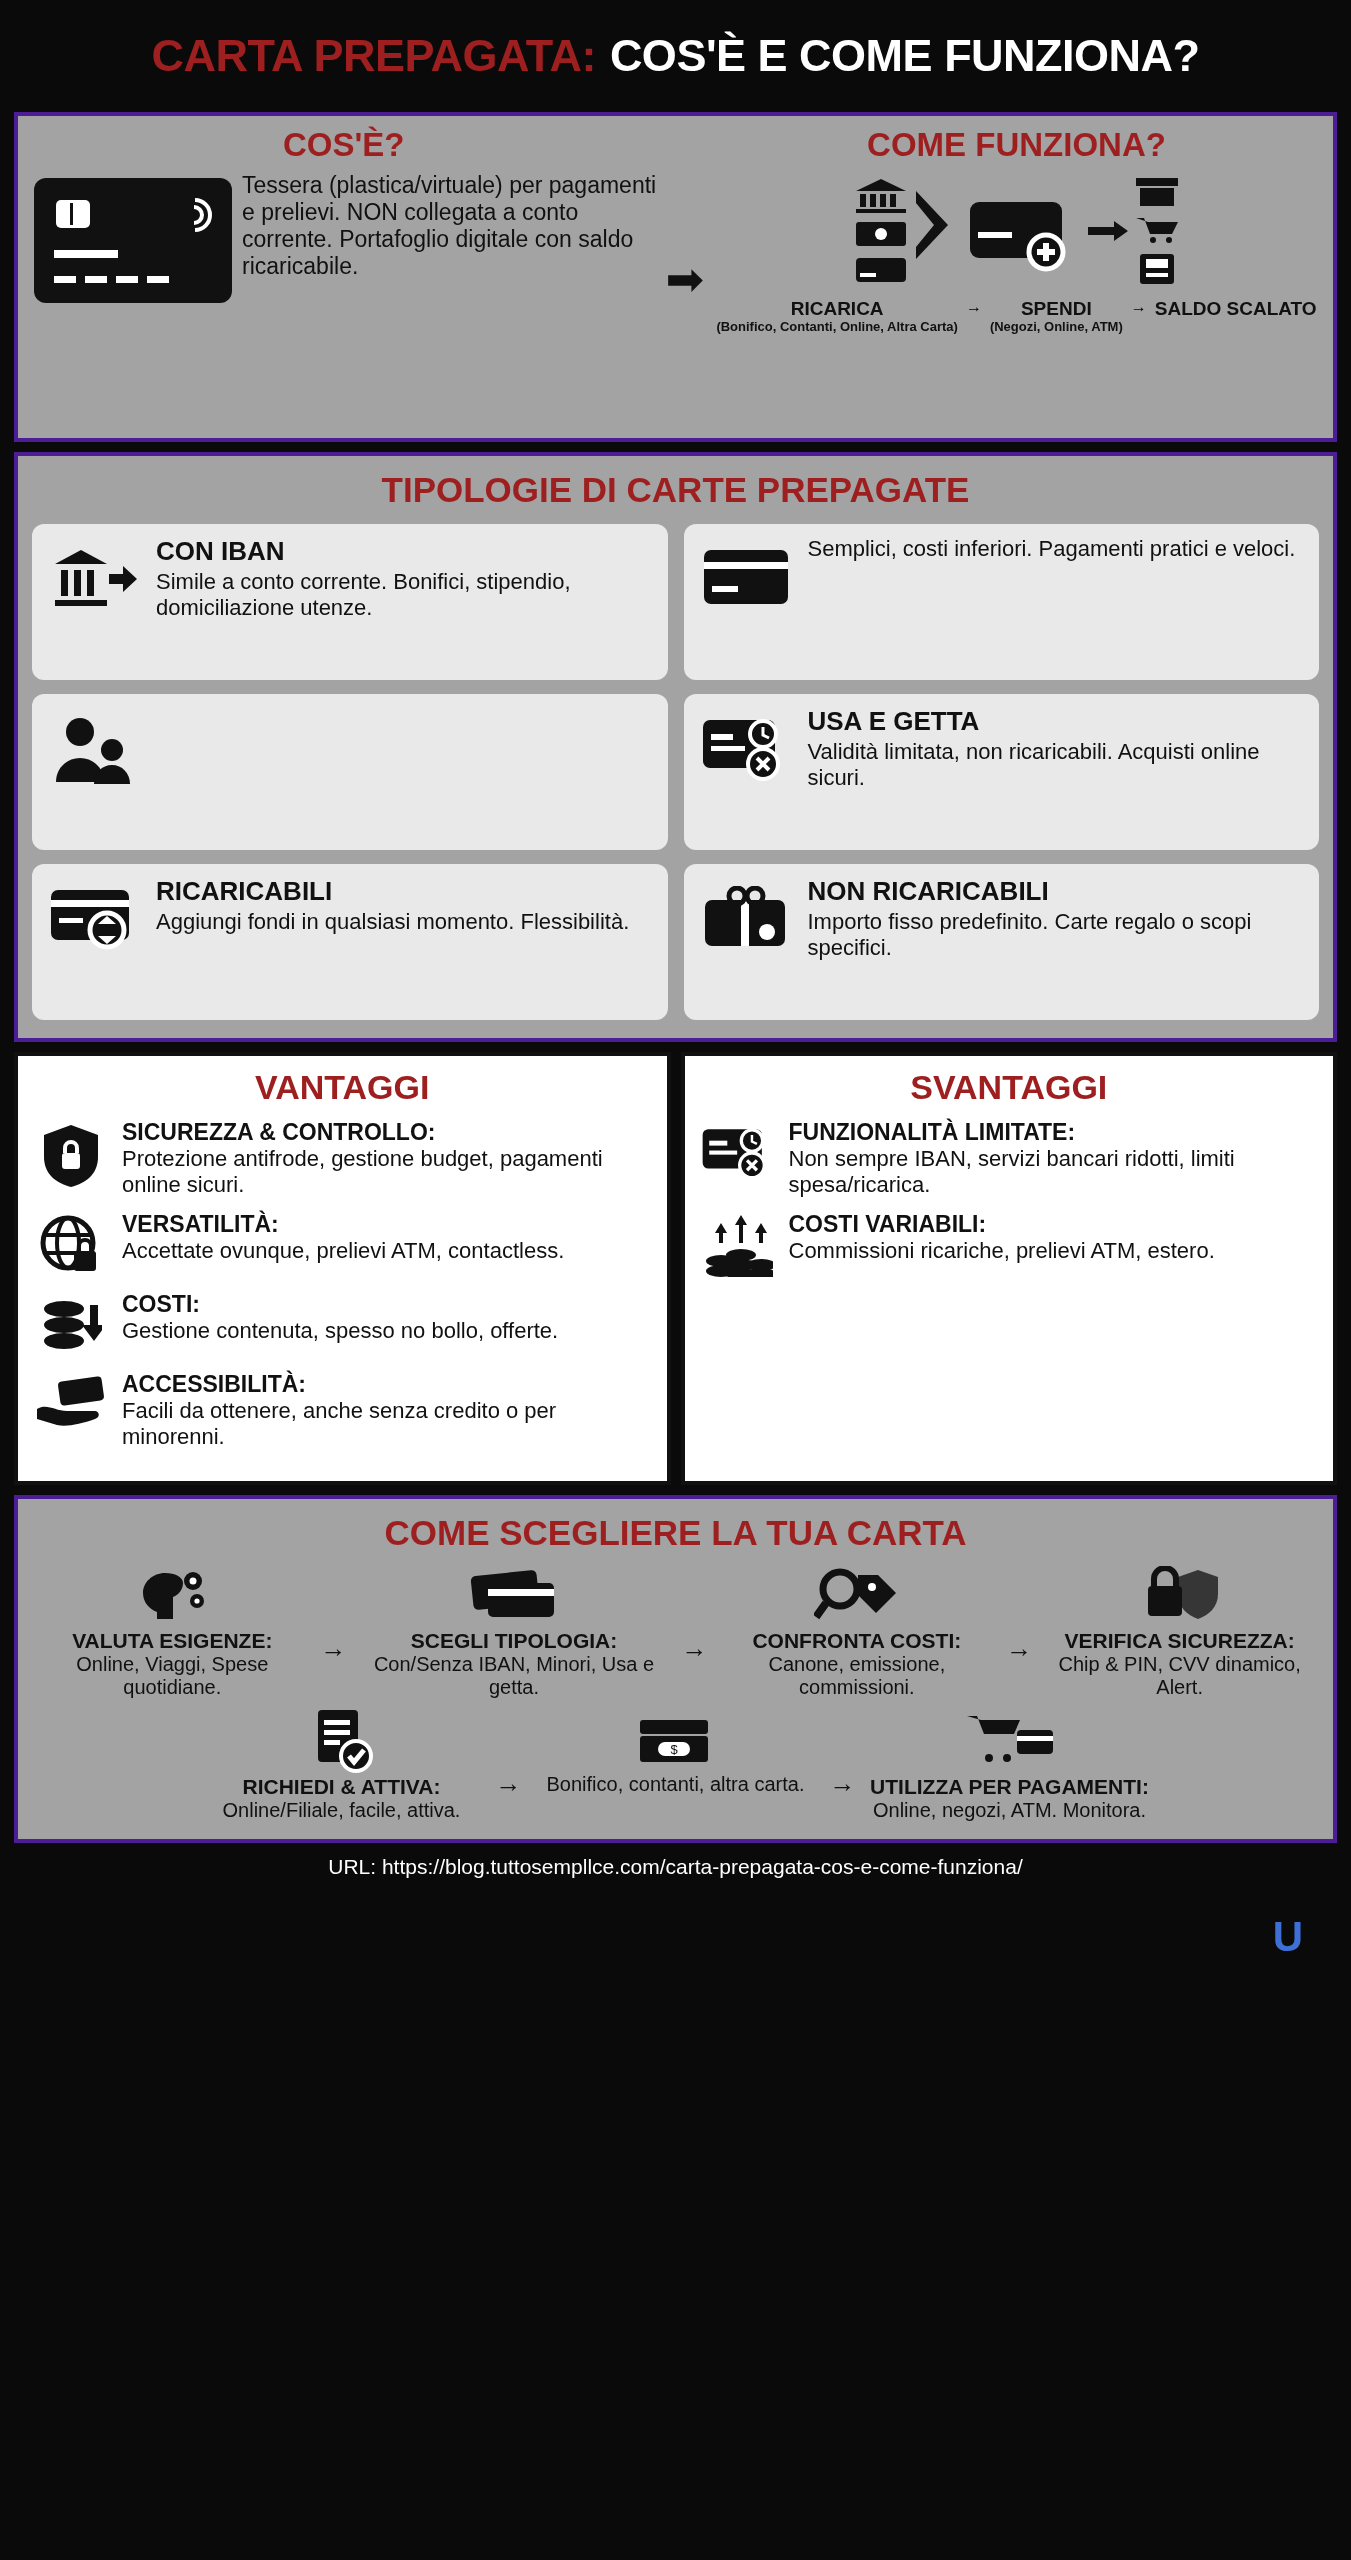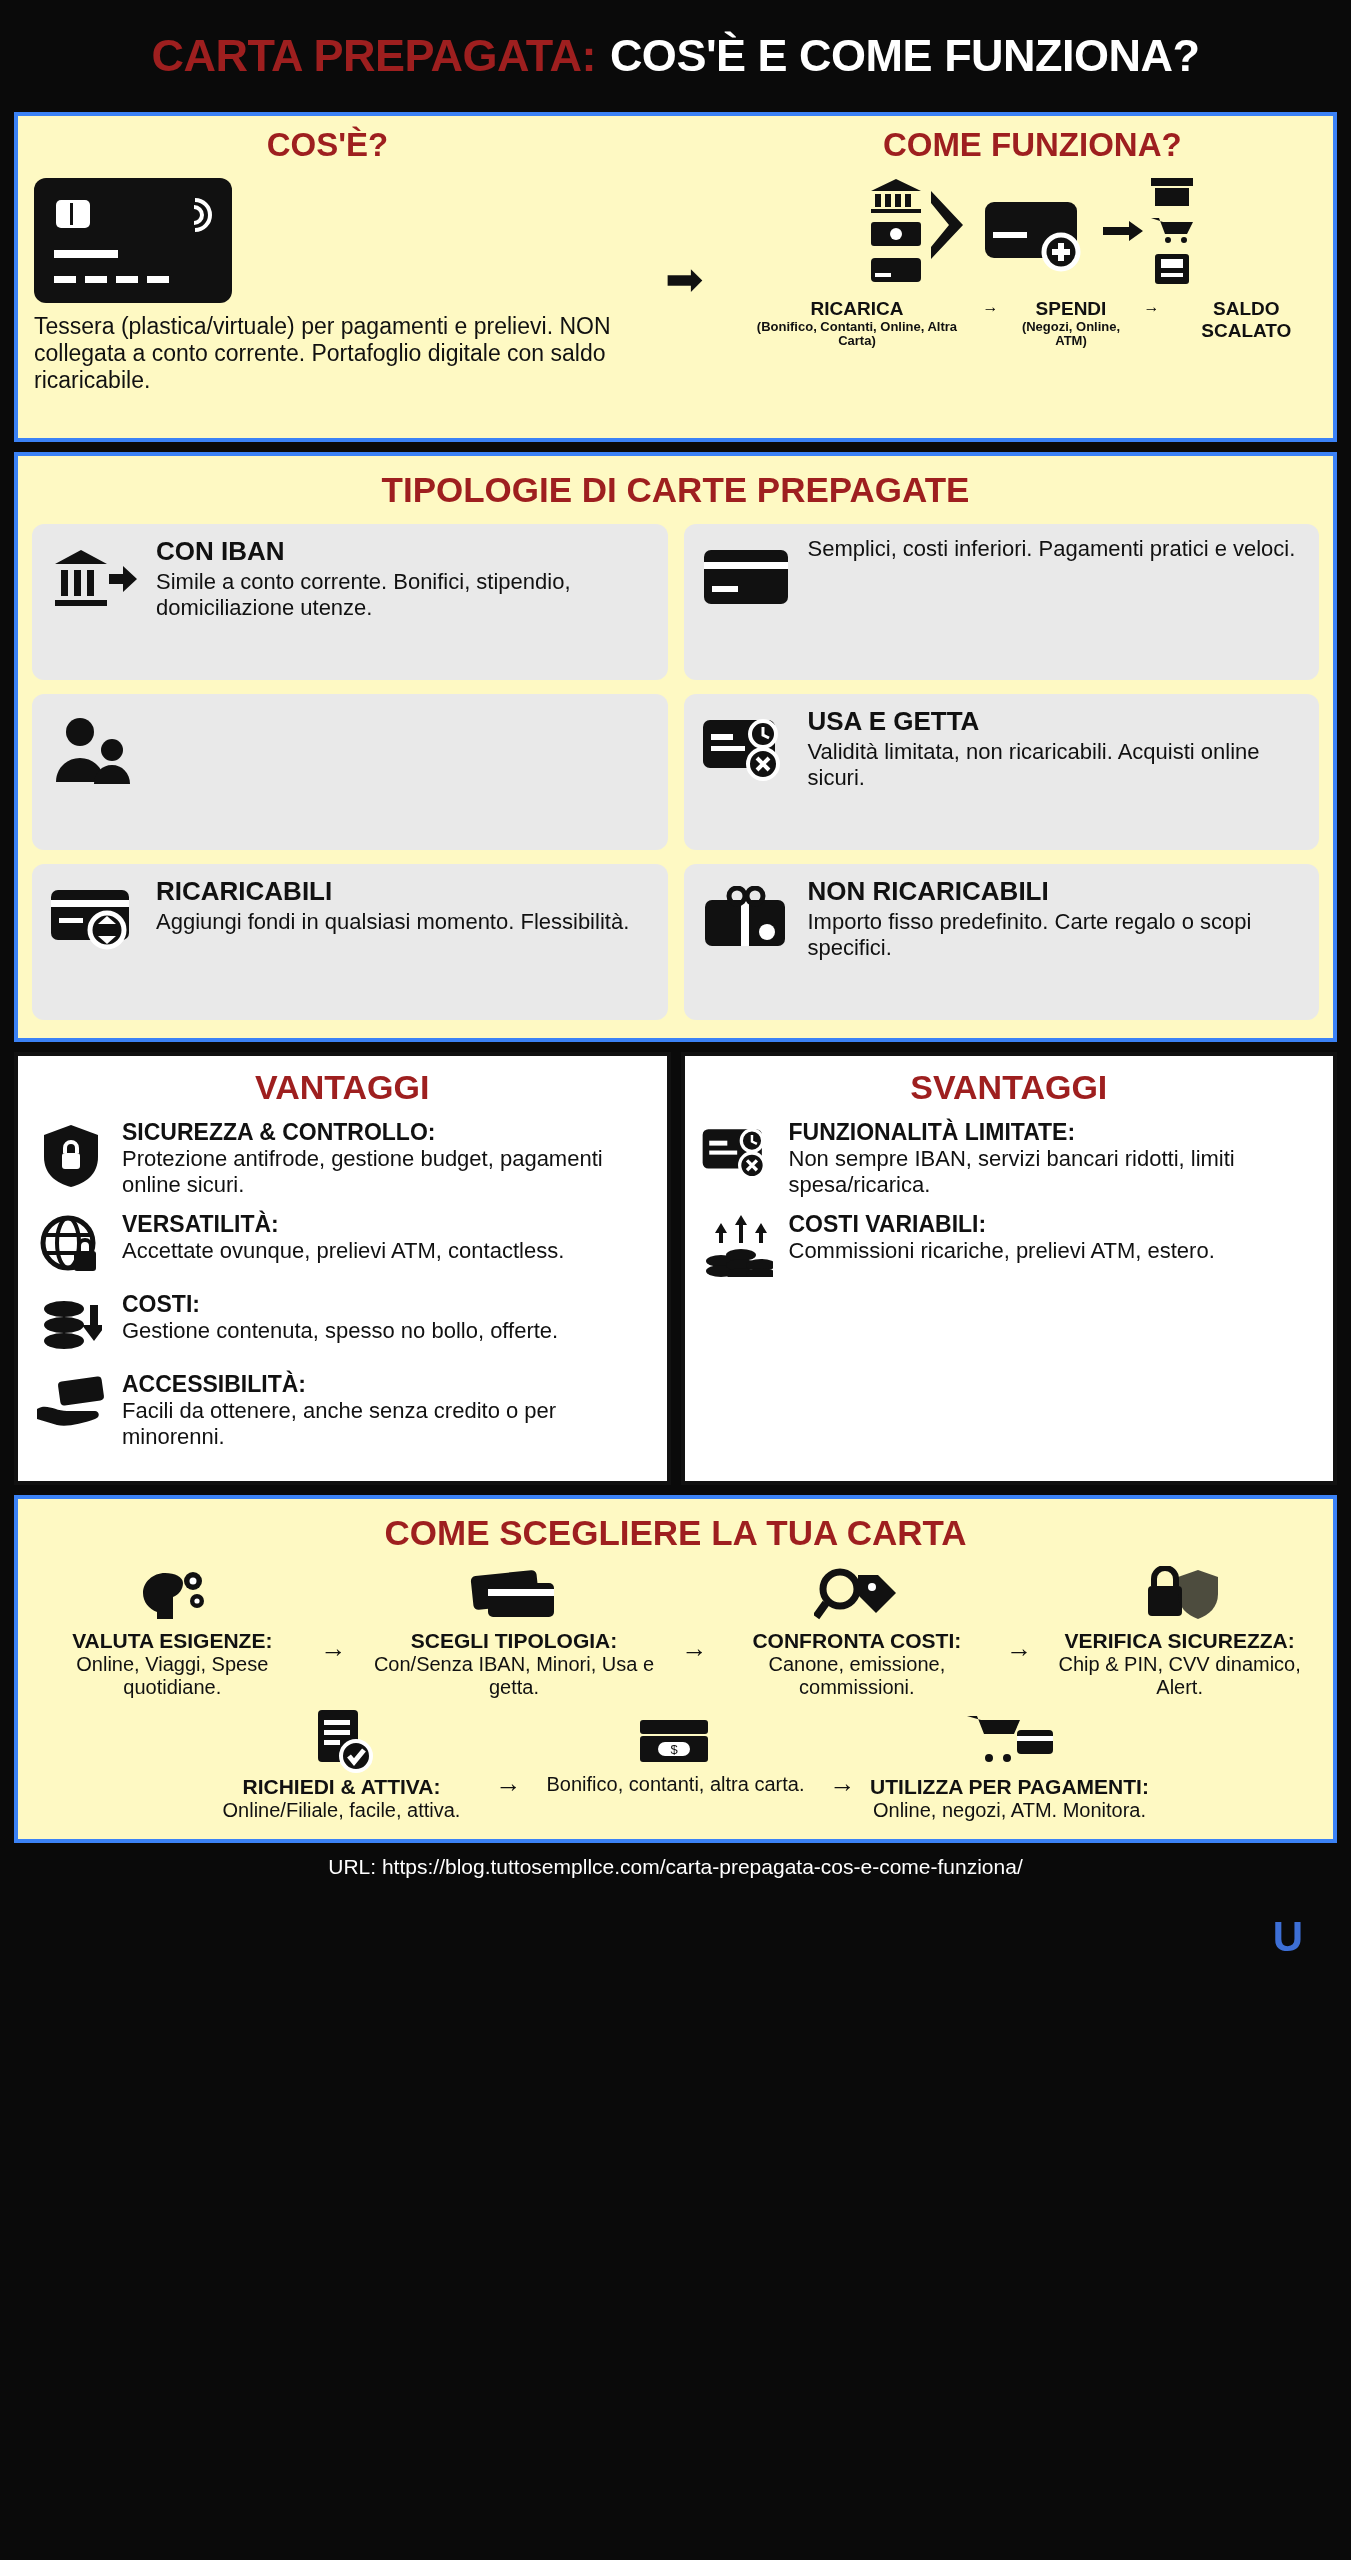--- a/index.html
+++ b/index.html
@@ -16,29 +16,29 @@
   .header {
     height: 112px;
     display: flex; align-items: center; justify-content: center;
     gap: 14px;
     background: #0a0a0a;
   }
   .header .red { color: #9e1f1f; font-size: 45px; font-weight: bold; letter-spacing: -0.5px; }
   .header .white { color: #ffffff; font-size: 45px; font-weight: bold; letter-spacing: -0.5px; }
 
   
-  .panel { background: #fef9c3; border: 4px solid #3b82f6; gap: 32px; }
+  .panel { background: #a3a3a3; border: 4px solid #4c1d95; }
   .panel + .panel { margin-top: 10px; }
 
   
   .sec1 { display: flex; height: 330px; padding: 10px 8px 6px 8px; }
   .sec1 .col { flex: 1; display: flex; flex-direction: column; align-items: center; }
   .sec1 .col.left { flex: 1.03; }
   .sec-title { color: #9e1f1f; font-size: 33px; font-weight: bold; margin-bottom: 8px; }
-  .cose-body { display: flex; align-items: flex-start; gap: 10px; padding-left: 8px; flex-direction: column; }
+  .cose-body { display: flex; align-items: flex-start; gap: 10px; padding-left: 8px; }
   .cose-text { font-size: 23px; line-height: 1.18; color: #111; font-weight: 500; }
 
   .card-art { width: 198px; height: 125px; background: #111; border-radius: 12px; position: relative; flex: none; margin-top: 6px; }
   .card-art .chip { position: absolute; left: 22px; top: 22px; width: 34px; height: 28px; background: #fff; border-radius: 5px; }
   .card-art .chip:after { content:""; position:absolute; left:14px; top:3px; width:3px; height:22px; background:#111; }
   .card-art .wave { position: absolute; right: 20px; top: 20px; width: 34px; height: 34px; border: 4px solid #fff; border-radius: 50%; clip-path: polygon(50% 0, 100% 0, 100% 100%, 50% 100%); }
   .card-art .wave2 { position: absolute; right: 28px; top: 27px; width: 20px; height: 20px; border: 4px solid #fff; border-radius: 50%; clip-path: polygon(50% 0, 100% 0, 100% 100%, 50% 100%); }
   .card-art .dashes { position: absolute; left: 20px; bottom: 20px; display: flex; gap: 9px; }
   .card-art .dashes i { display: block; width: 22px; height: 7px; background: #fff; }
   .card-art .line { position: absolute; left: 20px; bottom: 45px; width: 64px; height: 8px; background: #fff; }

